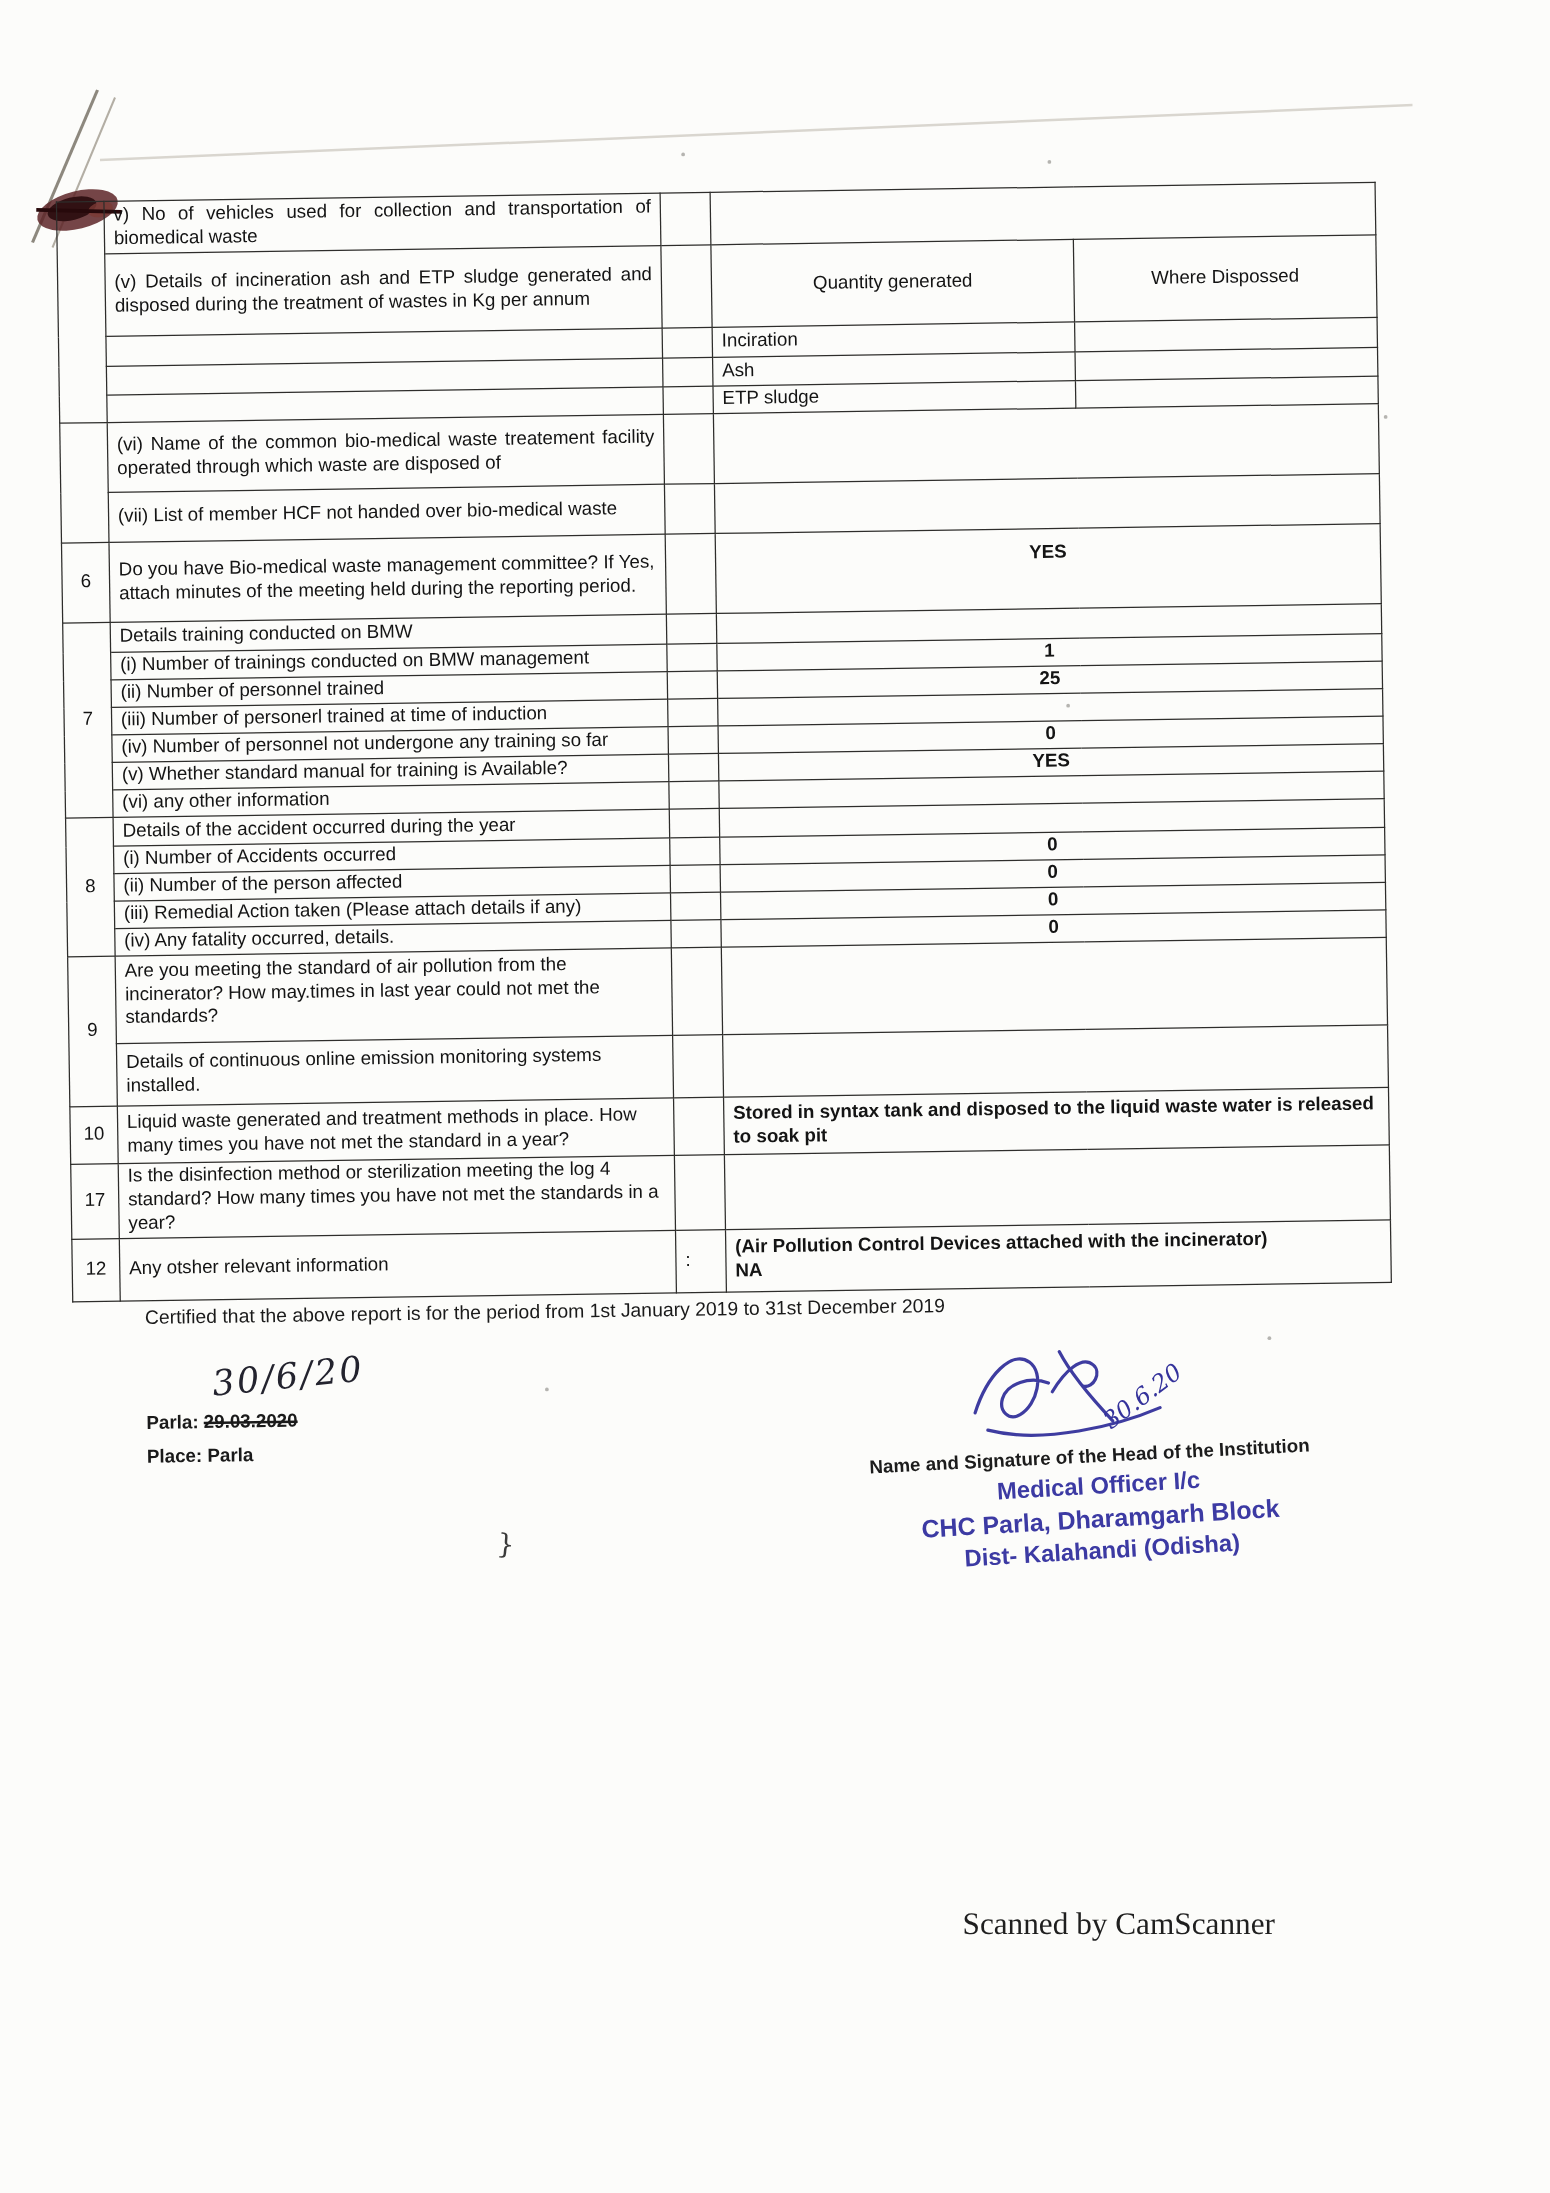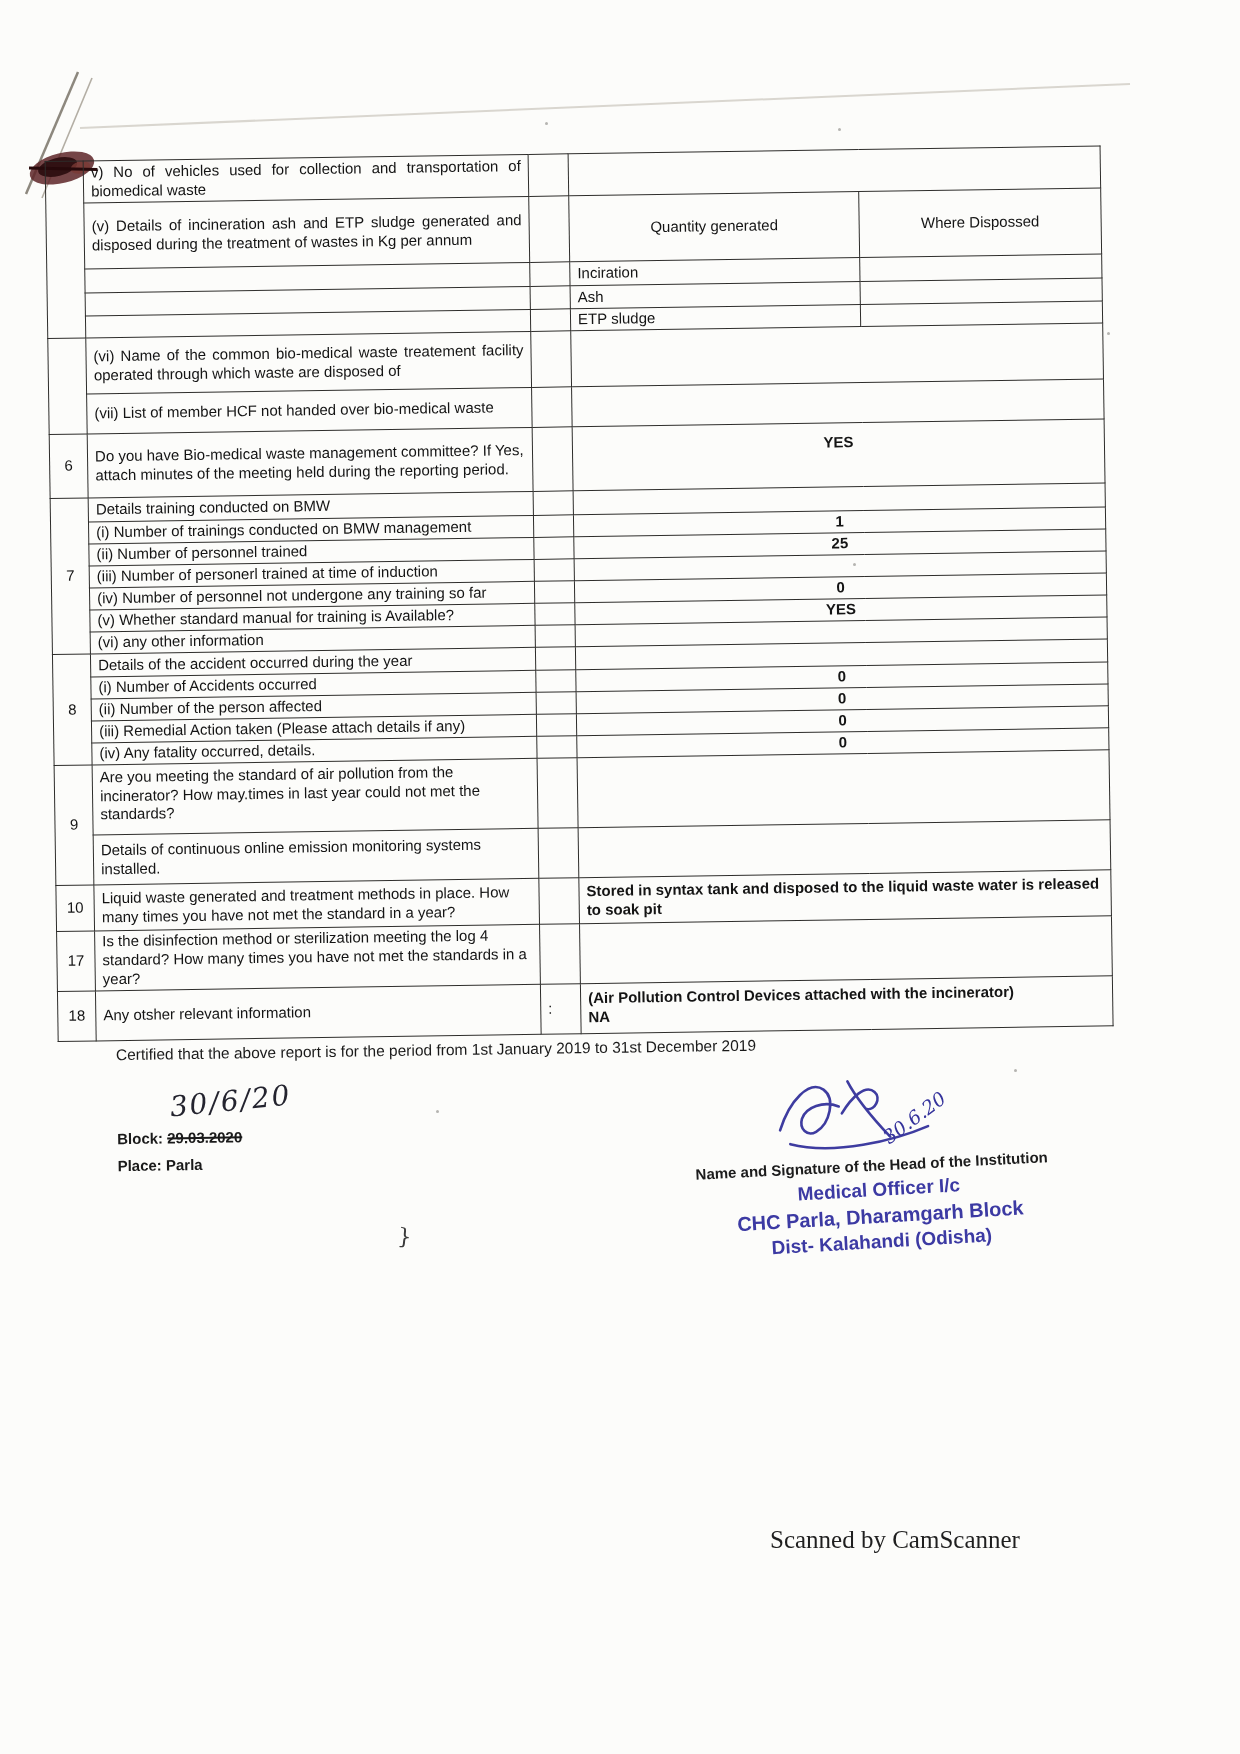--- a/index.html
+++ b/index.html
@@ -237,37 +237,37 @@
       </tr>
 
       <tr style="height:58px">
         <td class="num">17</td>
         <td>Is the disinfection method or sterilization meeting the log 4 standard? How many times you have not met the standards in a year?</td>
         <td class="nr"></td>
         <td colspan="2"></td>
       </tr>
 
       <tr style="height:50px">
-        <td class="num">18</td>
+        <td class="num">12</td>
         <td>Any otsher relevant information</td>
         <td class="nr vbot">:</td>
         <td colspan="2" class="ansl">
           <div>(Air Pollution Control Devices attached with the incinerator)</div>
           <div>NA</div>
         </td>
       </tr>
     </tbody>
       </table>
 
     <div class="certify">Certified that the above report is for the period from 1st January 2019 to 31st December 2019</div>
 
     <div class="hand-date">30/6/20</div>
 
     <div class="date-line">
-      <span>Block:</span>
+      <span>Parla:</span>
       <s>29.03.2020</s>
     </div>
 
     <div class="place-line">Place: Parla</div>
 
     <div class="sig-wrap">
       <svg width="220" height="100">
         <g fill="none" stroke="#34329b" stroke-width="2.6" stroke-linecap="round" opacity="0.95">
           <path d="M8,62 C18,32 38,12 52,22 C64,31 58,56 44,64 C35,69 27,61 30,51 C34,39 52,33 67,39"></path>
           <path d="M70,46 C80,30 94,17 103,25 C110,31 103,44 95,42"></path>

